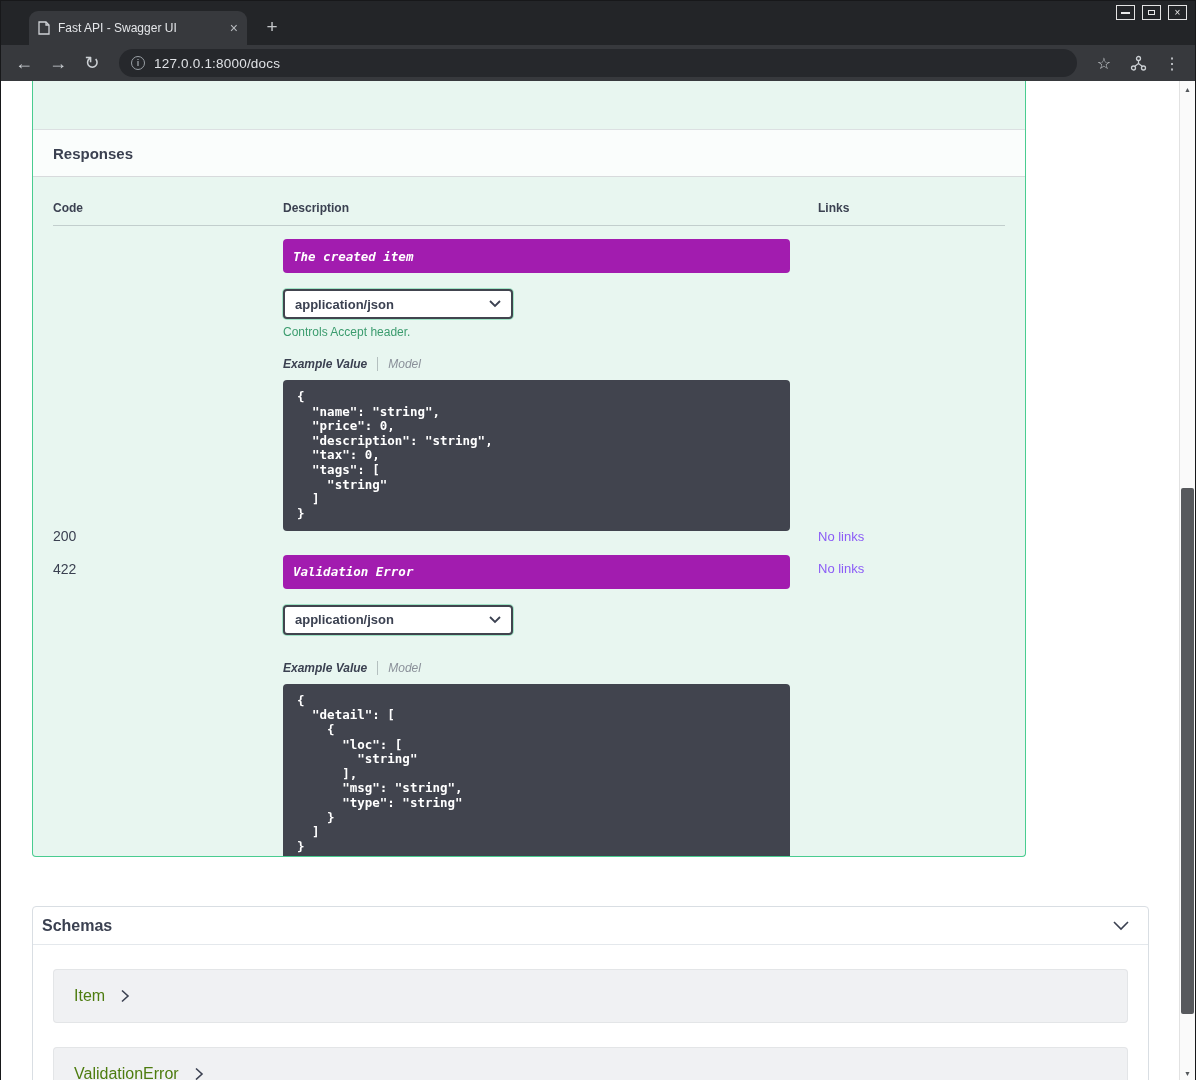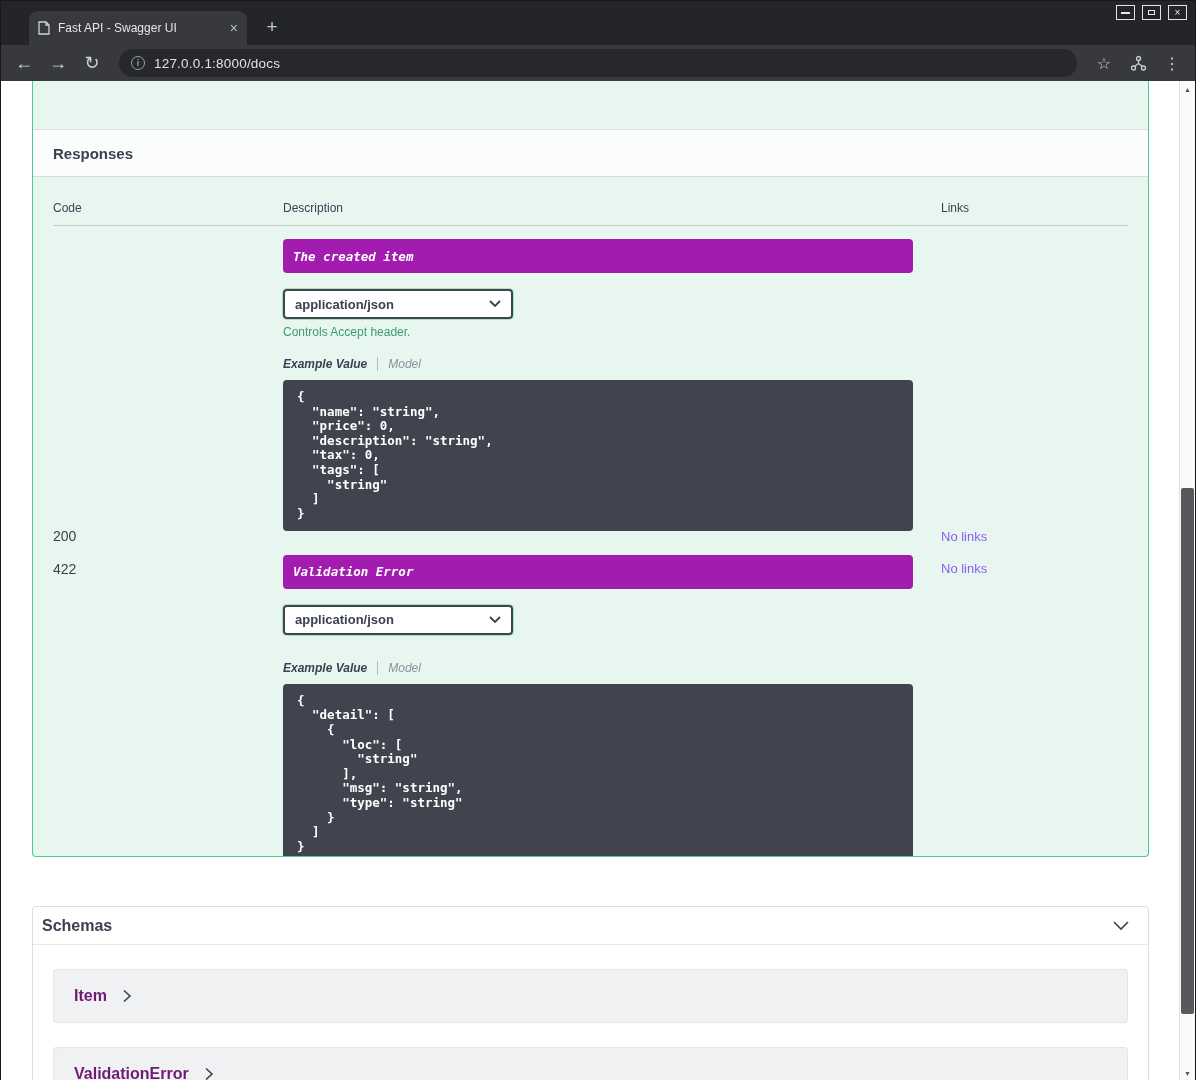--- a/index.html
+++ b/index.html
@@ -36,29 +36,29 @@
 
   
   .scrollbar{position:absolute;right:0;top:0;width:16px;height:100%;background:#fafafa;
     border-left:1px solid #e2e2e2;z-index:5;}
   .sb-arrow{position:absolute;left:0;width:100%;height:16px;display:grid;place-items:center;
     font-size:7px;color:#54585c;}
   .sb-up{top:0;} .sb-down{bottom:0;}
   .sb-thumb{position:absolute;left:1px;right:1px;top:407px;height:526px;background:#57595d;border-radius:2px;}
 
   
-  .responses-box{margin-left:31px;width:1117px;height:776px;background:#e8f6f0;
+  .responses-box{margin-left:31px;width:994px;height:776px;background:#e8f6f0;
     border:1px solid #49cc90;border-top:none;border-radius:0 0 4px 4px;overflow:hidden;}
   .resp-spacer{height:48px;}
   .resp-header{height:48px;background:rgba(255,255,255,.78);border-top:1px solid rgba(59,65,81,.15);
     border-bottom:1px solid rgba(59,65,81,.18);display:flex;align-items:center;padding:0 20px;}
   .resp-title{font-size:15px;font-weight:700;color:#3b4151;}
   .resp-table{padding:10px 20px 20px;}
   .thead{display:flex;padding:14px 0 10px;border-bottom:1px solid rgba(59,65,81,.22);
-    font-size:12px;font-weight:400;color:#3b4151;}
+    font-size:12px;font-weight:700;color:#3b4151;}
   .col-code{width:230px;} .col-desc{flex:1;} .col-links{width:187px;}
   .trow{display:flex;}
   .trow.first{padding-top:13px;align-items:flex-end;} .trow.second{padding-top:11px;}
   .cell-code{width:230px;font-size:14px;color:#3b4151;padding-top:6px;}
   .cell-desc{flex:1;padding-right:28px;}
   .cell-links{width:187px;font-size:13px;color:#8b5cf6;padding-top:6px;}
   .markdown-box{background:#a21caf;color:#fff;border-radius:4px;height:34px;padding:0 10px;
     display:flex;align-items:center;font-family:"DejaVu Sans Mono",monospace;font-size:12.5px;
     font-style:italic;font-weight:700;}
   .media-select{width:230px;height:30px;background:#fff;border:2px solid #41444e;border-radius:4px;
@@ -76,21 +76,21 @@
 
   
   .schemas{margin:49px 0 0 31px;width:1117px;border:1px solid #d9dee3;border-radius:4px;background:#fff;
     height:240px;}
   .schemas-header{height:38px;display:flex;align-items:center;justify-content:space-between;
     padding:0 18px 0 9px;border-bottom:1px solid #e4e8ec;}
   .schemas-title{font-size:16px;font-weight:700;color:#3b4151;}
   .models{padding:24px 20px 20px;}
   .model-row{height:54px;background:#f0f1f3;border:1px solid rgba(59,65,81,.07);border-radius:4px;
     display:flex;align-items:center;padding:0 20px;gap:15px;margin-bottom:24px;cursor:pointer;}
-  .model-name{font-size:16px;font-weight:700;color:#701a75;text-align:center;}
+  .model-name{font-size:16px;font-weight:400;color:#4d7c0f;text-align:center;}
 </style>
 </head>
 <body>
 
 <div class="window">
 
   <div class="titlebar">
     <div class="tab">
       <span class="favicon">
         <svg width="12" height="14" viewBox="0 0 12 14">

